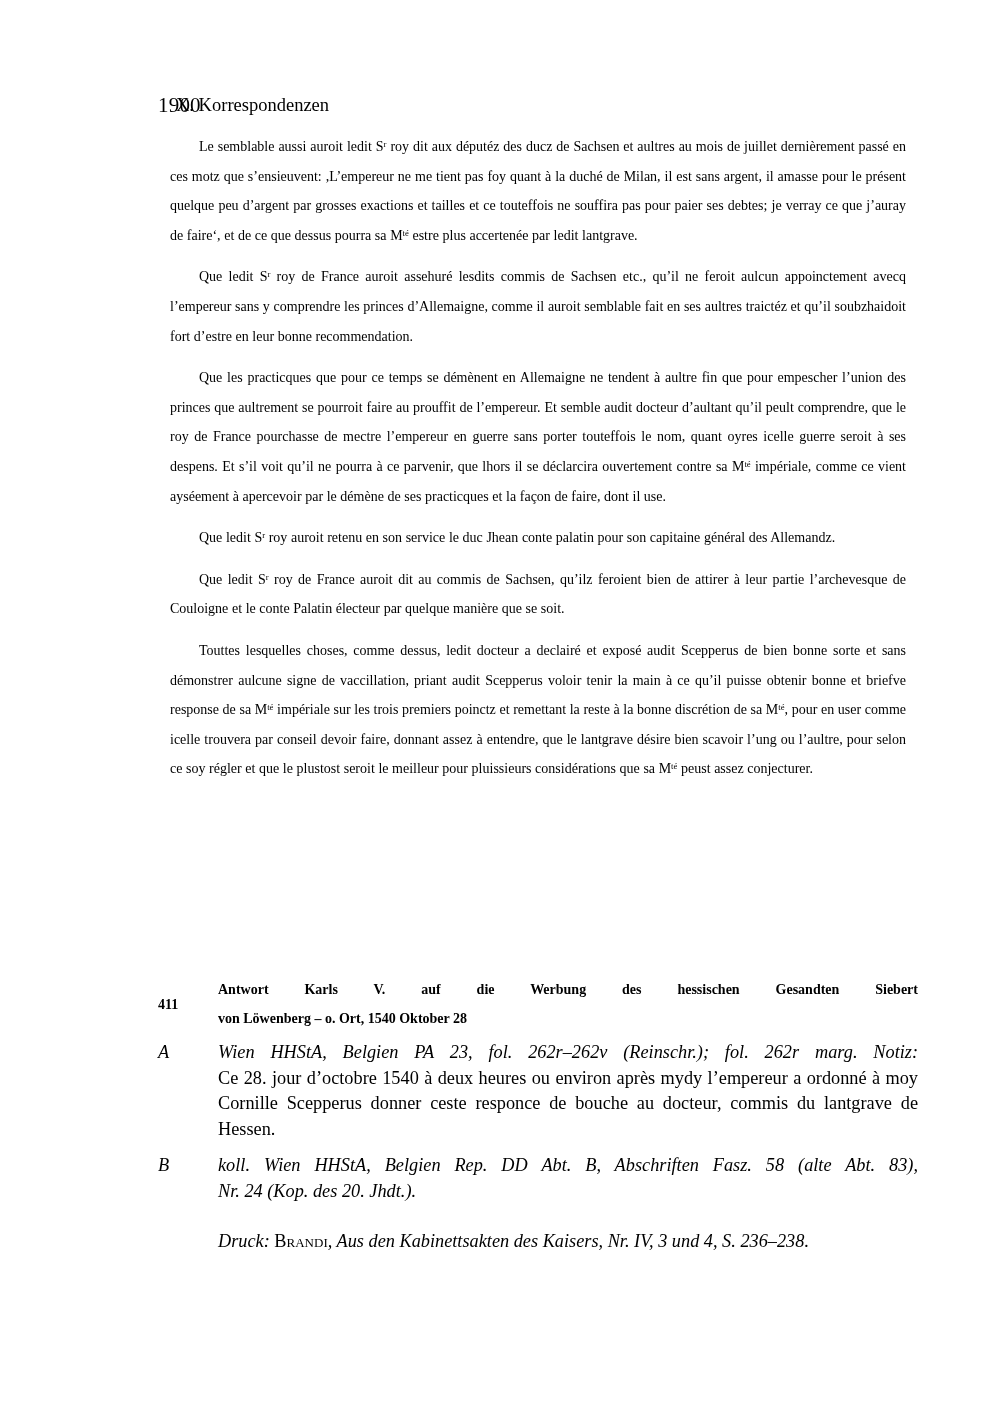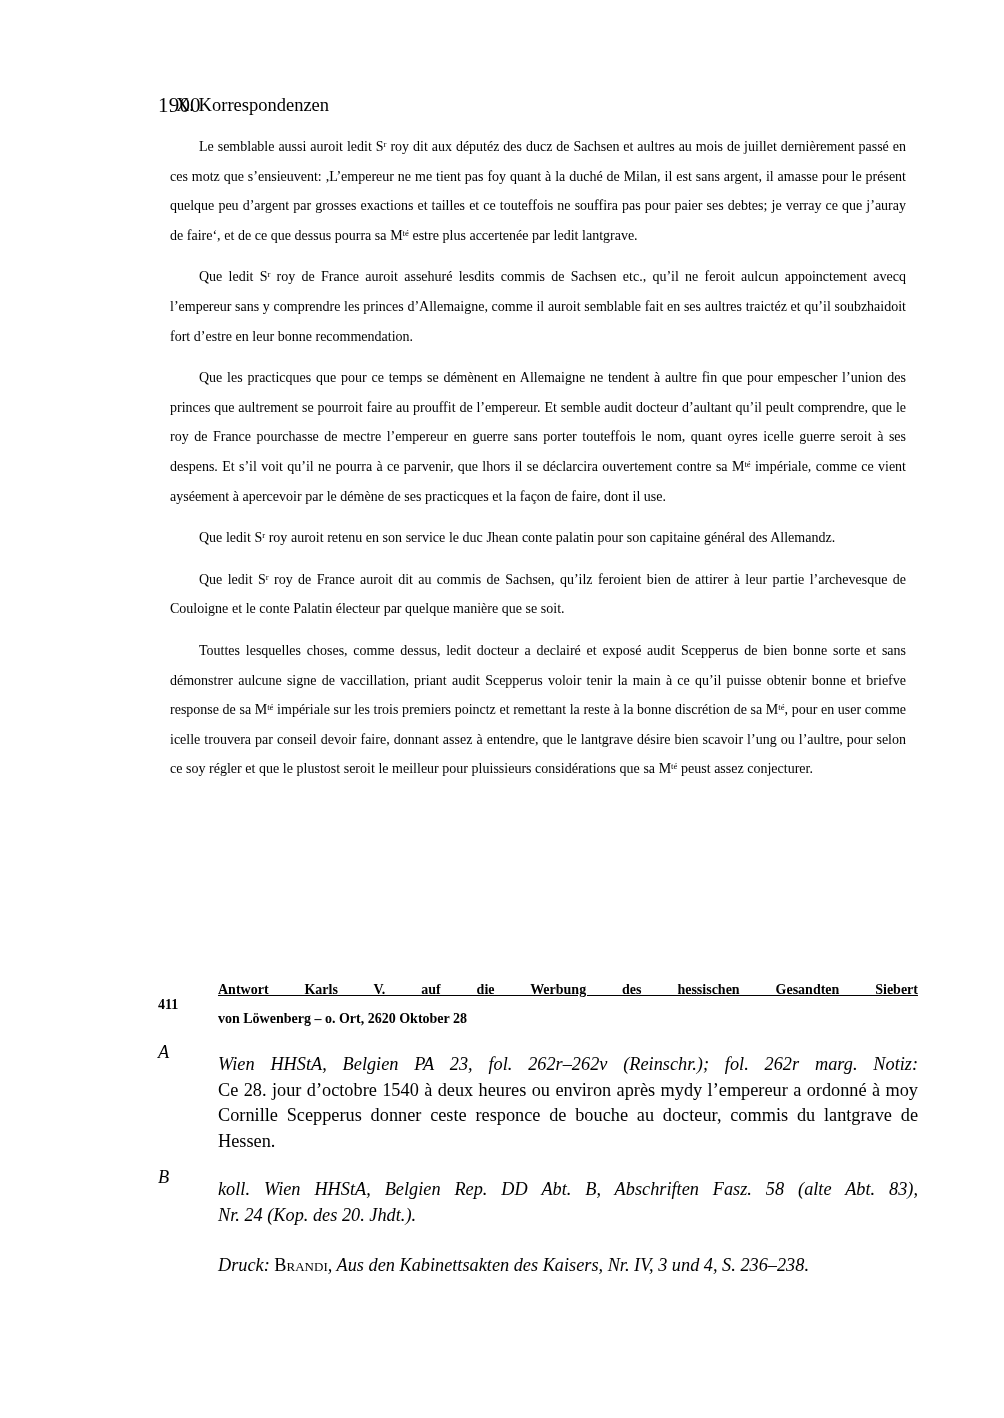--- a/index.html
+++ b/index.html
@@ -86,21 +86,20 @@
     flex: 0 0 60px;
   }
   .section-heading .htext {
     flex: 1 1 auto;
     text-align: justify;
   }
   .section-heading .hline1 {
     display: block;
     text-align: justify;
     text-align-last: justify;
-    text-decoration: underline;
   }
   .section-heading .hline2 {
     display: block;
   }
   
   .apparatus {
     position: absolute;
     left: 158px;
     top: 1040px;
     width: 760px;
@@ -119,21 +118,20 @@
   }
   .app-content {
     flex: 1 1 auto;
   }
   .app-line {
     display: block;
     text-align: justify;
   }
   .app-line.just {
     text-align-last: justify;
-    margin-top: 12px;
   }
   .italic { font-style: italic; }
   .roman  { font-style: normal; }
   .smallcaps {
     font-variant: small-caps;
     font-style: normal;
   }
   .druck-block {
     margin-top: 24px;
   }
@@ -161,21 +159,21 @@
     <p class="para"><span>Que ledit S</span><sup>r</sup><span> roy de France auroit dit au commis de Sachsen, qu’ilz feroient bien de attirer à leur partie l’archevesque de Couloigne et le conte Palatin électeur par quelque manière que se soit.</span></p>
 
     <p class="para"><span>Touttes lesquelles choses, comme dessus, ledit docteur a declairé et exposé audit Scepperus de bien bonne sorte et sans démonstrer aulcune signe de vaccillation, priant audit Scepperus voloir tenir la main à ce qu’il puisse obtenir bonne et briefve response de sa M</span><sup>té</sup><span> impériale sur les trois premiers poinctz et remettant la reste à la bonne discrétion de sa M</span><sup>té</sup><span>, pour en user comme icelle trouvera par conseil devoir faire, donnant assez à entendre, que le lantgrave désire bien scavoir l’ung ou l’aultre, pour selon ce soy régler et que le plustost seroit le meilleur pour pluissieurs considérations que sa M</span><sup>té</sup><span> peust assez conjecturer.</span></p>
 
   </div>
 
   <div class="section-heading">
     <span class="num">411</span>
     <span class="htext">
         <span class="hline1">Antwort Karls V. auf die Werbung des hessischen Gesandten Siebert</span>
-        <span class="hline2">von Löwenberg – o. Ort, 2620 Oktober 28</span>
+        <span class="hline2">von Löwenberg – o. Ort, 1540 Oktober 28</span>
       </span>
   </div>
 
   <div class="apparatus">
 
     <div class="app-entry">
       <span class="app-siglum">A</span>
       <span class="app-content">
           <span class="app-line just italic">Wien HHStA, Belgien PA 23, fol. 262r–262v (Reinschr.); fol. 262r marg. Notiz:</span>
           <span class="app-line roman">Ce 28. jour d’octobre 1540 à deux heures ou environ après mydy l’empereur a ordonné à moy Cornille Scepperus donner ceste responce de bouche au docteur, commis du lantgrave de Hessen.</span>

